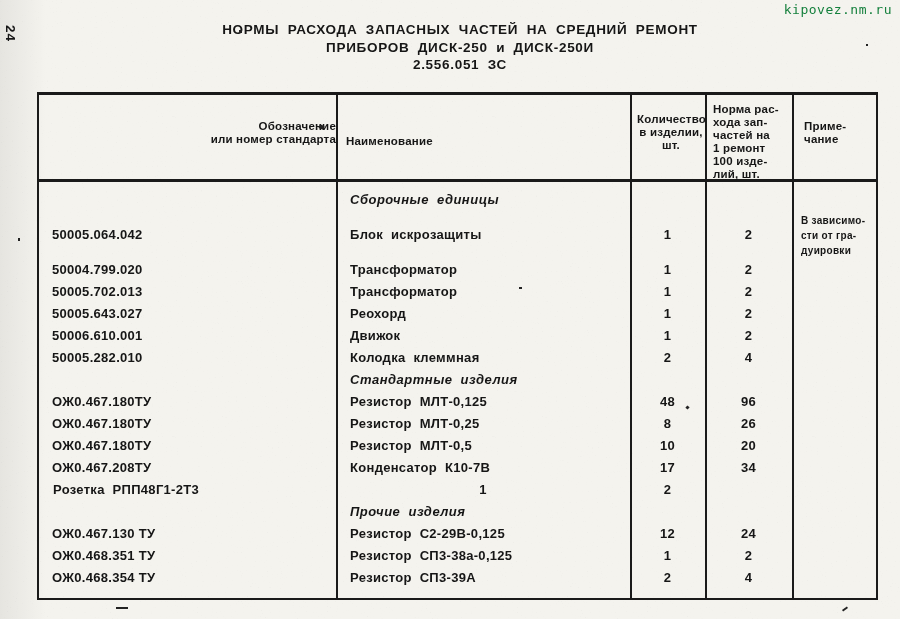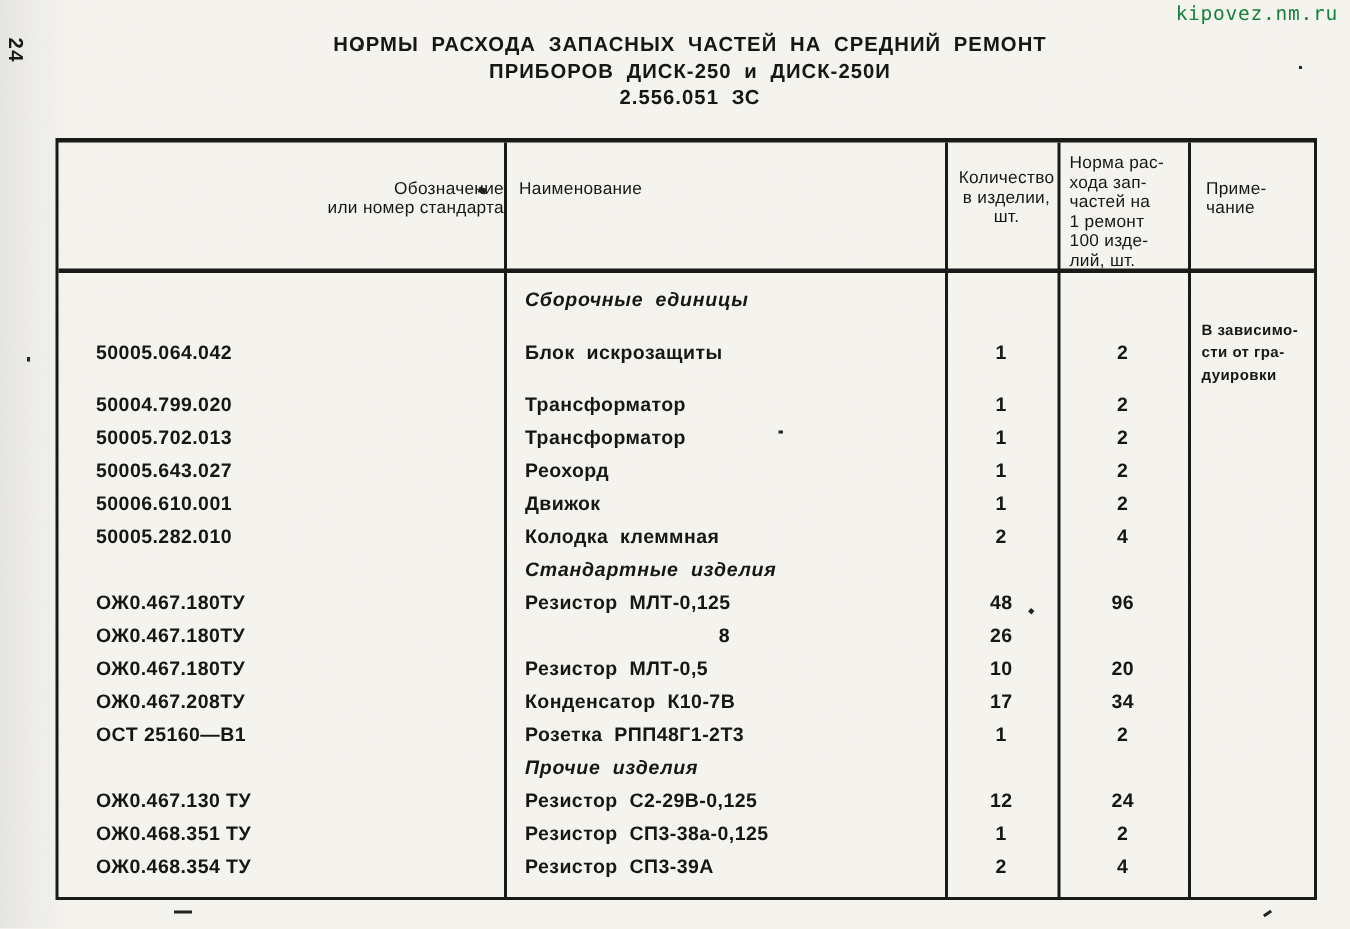--- a/index.html
+++ b/index.html
@@ -37,33 +37,33 @@
   }
   .thead{
     position:relative;height:84px;border-bottom:3px solid #1a1a1a;
     display:grid;grid-template-columns:297px 294px 75px 87px auto;
     box-sizing:content-box;
   }
   .tbody{position:relative;padding-top:6px;}
   .vlines{position:absolute;inset:0;pointer-events:none;}
   .vline{position:absolute;top:0;bottom:0;width:2px;background:#1a1a1a;}
   .vl1{left:297px}.vl2{left:591px}.vl3{left:666px}.vl4{left:753px}
-  .hcell{font-size:11.5px;font-weight:400;line-height:13px;white-space:pre-line;letter-spacing:.2px;}
+  .hcell{font-size:11.5px;font-weight:700;line-height:13px;white-space:pre-line;letter-spacing:.2px;}
   .hc1{padding:25px 0 0 8px;text-align:right;}
-  .hc2{padding:25px 0 0 10px;border-radius:10px;}
+  .hc2{padding:40px 0 0 10px;border-radius:10px;}
   .hc3{padding:18px 0 0 7px;text-align:center;}
   .hc4{padding:8px 0 0 8px;}
   .hc5{padding:25px 0 0 12px;}
   .row{
     display:grid;grid-template-columns:297px 294px 75px 87px auto;
     height:22px;align-items:center;
     font-size:13px;font-weight:700;letter-spacing:.3px;
   }
   .gap{height:26px;}
-  .c1{padding-left:13px;white-space:nowrap;margin-left:12px;}
+  .c1{padding-left:13px;white-space:nowrap;}
   .c2{padding-left:14px;white-space:nowrap;word-spacing:4px;}
   .c3,.c4{text-align:center;}
   .c5{position:relative;z-index:2;font-size:10px;line-height:15px;
       padding-left:9px;white-space:pre-line;align-self:start;margin-top:3px;}
   .section .c2{letter-spacing:.5px;font-style:italic;}
   .speck{position:absolute;background:#222;pointer-events:none;}
 </style>
 </head>
 <body>
 
@@ -158,40 +158,40 @@
     </div>
     <div class="row">
       <div class="c1">ОЖ0.467.180ТУ</div>
       <div class="c2">Резистор МЛТ-0,125</div>
       <div class="c3">48</div>
       <div class="c4">96</div>
       <div class="c5"></div>
     </div>
     <div class="row">
       <div class="c1">ОЖ0.467.180ТУ</div>
+      <div class="c2">Резистор МЛТ-0,25</div>
       <div class="c3">8</div>
       <div class="c4">26</div>
       <div class="c5"></div>
     </div>
     <div class="row">
       <div class="c1">ОЖ0.467.180ТУ</div>
       <div class="c2">Резистор МЛТ-0,5</div>
       <div class="c3">10</div>
       <div class="c4">20</div>
       <div class="c5"></div>
     </div>
     <div class="row">
       <div class="c1">ОЖ0.467.208ТУ</div>
       <div class="c2">Конденсатор К10-7В</div>
       <div class="c3">17</div>
       <div class="c4">34</div>
       <div class="c5"></div>
     </div>
     <div class="row">
-      <div class="c1">ОСТ 25160—В1</div>
       <div class="c2">Розетка РПП48Г1-2Т3</div>
       <div class="c3">1</div>
       <div class="c4">2</div>
       <div class="c5"></div>
     </div>
     <div class="row section">
       <div class="c1"></div>
         <div class="c2">Прочие изделия</div>
         <div class="c3"></div>
         <div class="c4"></div>

